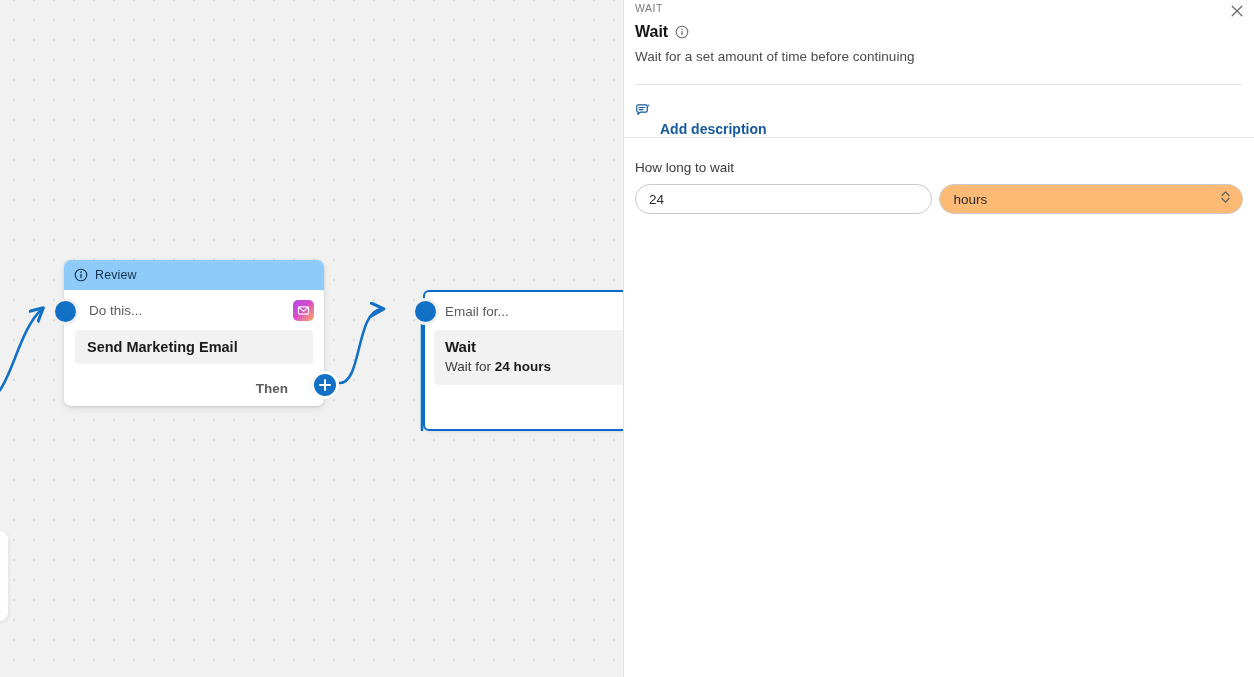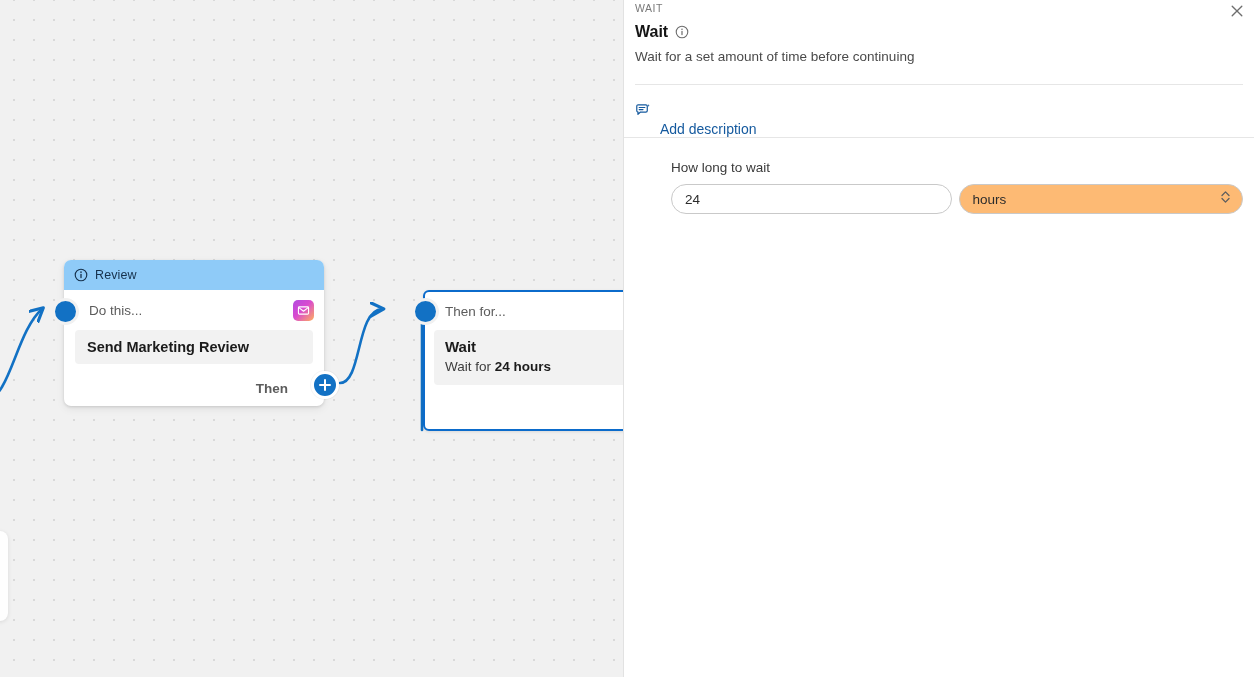--- a/index.html
+++ b/index.html
@@ -268,25 +268,25 @@
     display: flex;
     align-items: center;
     gap: 9px;
     height: 52px;
     padding-left: 11px;
     cursor: pointer;
   }
   .add-desc-text {
     font-size: 14px;
     color: #14599e;
-    font-weight: 400;
+    font-weight: 700;
     margin-top: 36px;
   }
 
-  .form-area { padding: 22px 11px 0 11px; margin-left: 36px; }
+  .form-area { padding: 22px 11px 0 11px; }
   .form-label {
     font-size: 13.5px;
     color: #3a3a3a;
     margin-bottom: 9px;
   }
   .form-row {
     display: flex;
     gap: 7px;
   }
   .txt-input {
@@ -366,38 +366,38 @@
       <span class="head-label">Do this...</span>
       <span class="email-icon">
         <svg width="13" height="13" viewBox="0 0 18 18" xmlns="http://www.w3.org/2000/svg">
           <rect x="2" y="4" width="14" height="10" rx="1.3" fill="none" stroke="#ffffff" stroke-width="1.5"></rect>
           <path d="M2.6 5 L9 10 L15.4 5" fill="none" stroke="#ffffff" stroke-width="1.5" stroke-linecap="round" stroke-linejoin="round"></path>
         </svg>
       </span>
     </div>
 
     <div class="field-box">
-      <span class="field-text">Send Marketing Review</span>
+      <span class="field-text">Send Marketing Email</span>
     </div>
 
     <div class="then-row">
       <span class="then-label">Then</span>
     </div>
   </div>
 
   <div class="plus-btn">
     <span class="bar-h"></span>
     <span class="bar-v"></span>
   </div>
 
   <div class="node-dot review-dot"></div>
 
   <div class="node wait-node">
     <div class="node-head">
-      <span class="head-label">Then for...</span>
+      <span class="head-label">Email for...</span>
     </div>
     <div class="field-box">
       <div class="wait-body-title">Wait</div>
       <div class="wait-body-sub">
         <span>Wait for </span><b>24 hours</b>
       </div>
     </div>
   </div>
 
   <div class="node-dot wait-dot"></div>

